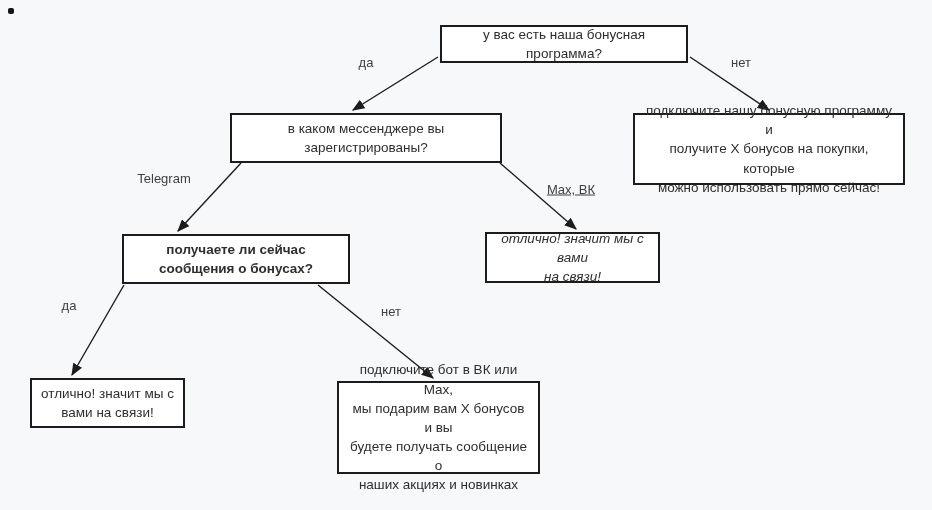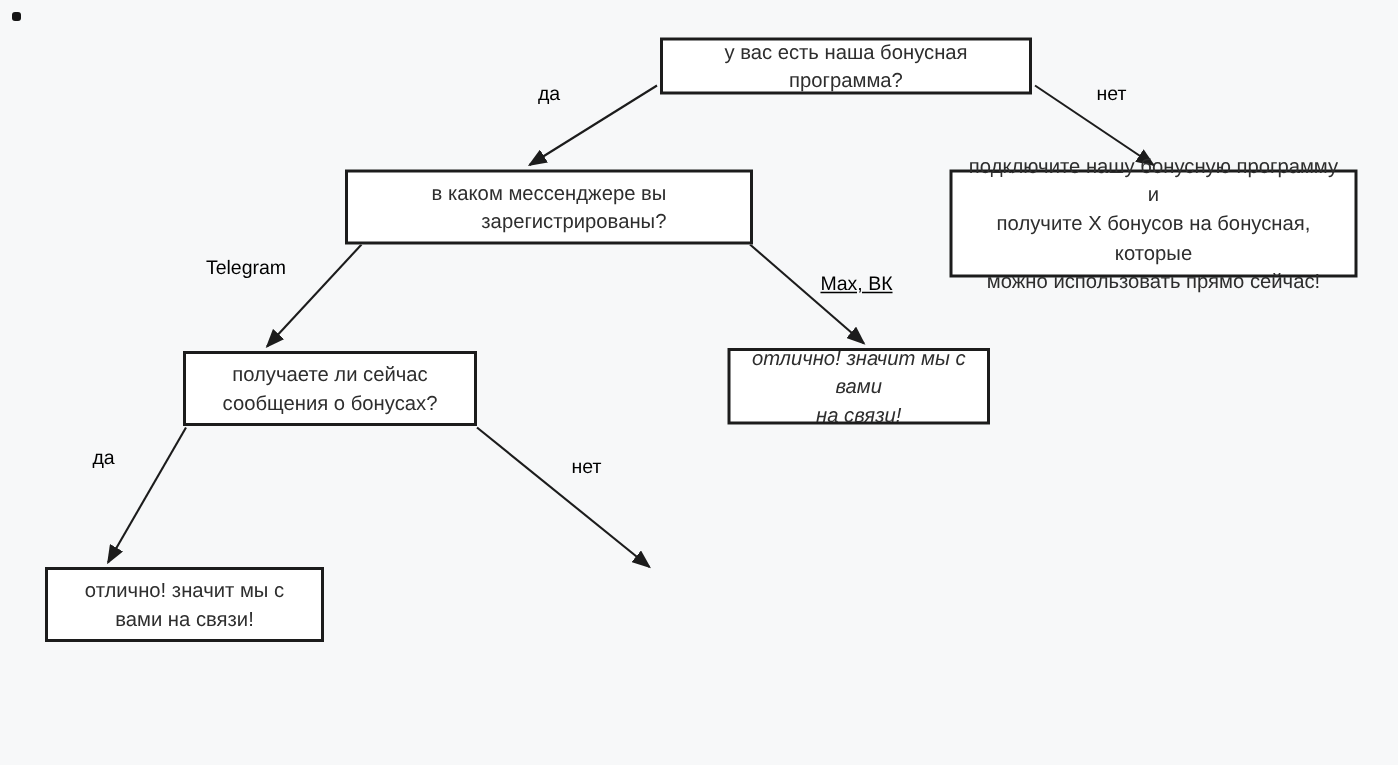--- a/index.html
+++ b/index.html
@@ -28,37 +28,37 @@
     text-align: center;
     white-space: pre-line;
     font-size: 13.5px;
     line-height: 1.42;
     padding: 4px 8px;
   }
   .edge-label {
     position: absolute;
     transform: translate(-50%, -50%);
     font-size: 13px;
-    color: #000000;
+    color: #404040;
     white-space: nowrap;
   }
   .corner-dot {
     position: absolute;
     left: 8px; top: 8px;
     width: 6px; height: 6px;
     background: #151515;
     border-radius: 2px;
   }
   
   #n-has-program      { left: 440px; top: 25px;  width: 248px; height: 38px; }
-  #n-messenger        { left: 230px; top: 113px; width: 272px; height: 50px; text-align: right; }
+  #n-messenger        { left: 230px; top: 113px; width: 272px; height: 50px; }
   #n-connect-program  { left: 633px; top: 113px; width: 272px; height: 72px; }
-  #n-receiving        { left: 122px; top: 234px; width: 196px; height: 50px; }
+  #n-receiving        { left: 122px; top: 234px; width: 228px; height: 50px; font-weight: bold; }
   #n-in-touch-mid     { left: 485px; top: 232px; width: 175px; height: 51px; font-style: italic; }
-  #n-in-touch-left    { left: 30px;  top: 378px; width: 186px; height: 50px; }
+  #n-in-touch-left    { left: 30px;  top: 378px; width: 155px; height: 50px; }
   #n-connect-bot      { left: 337px; top: 381px; width: 203px; height: 93px; }
   
   #l-yes-top    { left: 366px; top: 62px; }
   #l-no-top     { left: 741px; top: 62px; }
   #l-telegram   { left: 164px; top: 178px; }
   #l-max-vk     { left: 571px; top: 189px; text-decoration: underline; }
   #l-yes-bottom { left: 69px;  top: 305px; }
   #l-no-bottom  { left: 391px; top: 311px; }
 </style>
 </head>
@@ -81,32 +81,36 @@
     <line x1="124" y1="285" x2="72" y2="375" marker-end="url(#arrowhead)"></line>
     <line x1="318" y1="285" x2="433" y2="378" marker-end="url(#arrowhead)"></line>
   </svg>
 
   <div class="node" id="n-has-program">у вас есть наша бонусная программа?</div>
 
   <div class="node" id="n-messenger">в каком мессенджере вы
 зарегистрированы?</div>
 
   <div class="node" id="n-connect-program">подключите нашу бонусную программу и
-получите X бонусов на бонусная, которые
+получите X бонусов на покупки, которые
 можно использовать прямо сейчас!</div>
 
   <div class="node" id="n-receiving">получаете ли сейчас
 сообщения о бонусах?</div>
 
   <div class="node" id="n-in-touch-mid">отлично! значит мы с вами
 на связи!</div>
 
   <div class="node" id="n-in-touch-left">отлично! значит мы с
 вами на связи!</div>
 
+  <div class="node" id="n-connect-bot">подключите бот в ВК или Max,
+мы подарим вам X бонусов и вы
+будете получать сообщение о
+наших акциях и новинках</div>
 
   <div class="edge-label" id="l-yes-top">да</div>
 
   <div class="edge-label" id="l-no-top">нет</div>
 
   <div class="edge-label" id="l-telegram">Telegram</div>
 
   <div class="edge-label" id="l-max-vk">Max, ВК</div>
 
   <div class="edge-label" id="l-yes-bottom">да</div>

